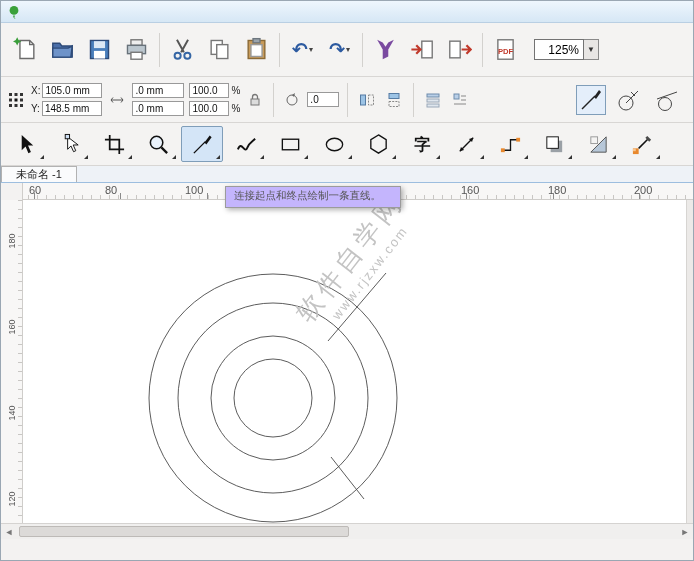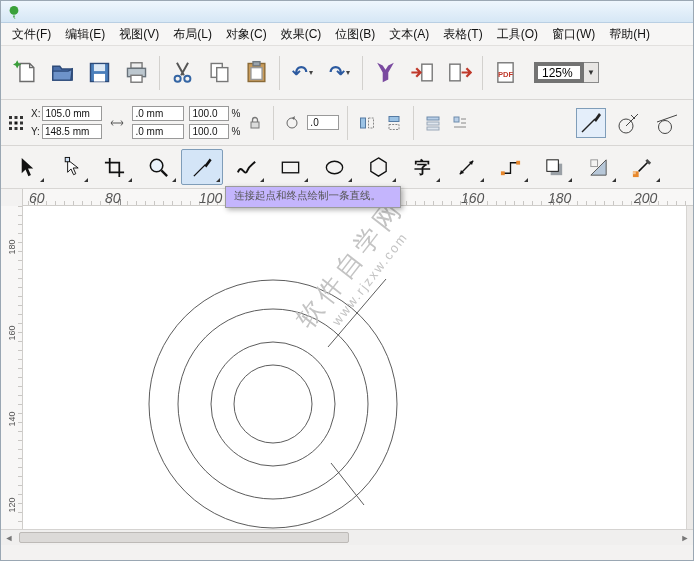--- a/index.html
+++ b/index.html
@@ -19,21 +19,21 @@
   
   .toolbar { height:54px; display:flex; align-items:center; padding:0 6px; background:#f4f3f2;
     border-bottom:1px solid #d8d6d4; }
   #tb-icons { display:flex; align-items:center; }
   .tbtn { width:37px; height:38px; display:flex; align-items:center; justify-content:center; border-radius:2px; }
   .tbtn svg { width:25px; height:25px; }
   .uglyph { font-size:19px; color:#2c5aa0; font-weight:bold; line-height:1; }
   .caret { font-size:8px; color:#444; margin-left:1px; }
   .tsep { width:1px; height:34px; background:#d3d1ce; margin:0 4px; }
   .combo { display:flex; align-items:center; margin-left:10px; }
-  .combo input { width:50px; height:21px; border:4px solid #737373; font-size:12px; padding:0 4px; font-family:inherit; }
+  .combo input { width:50px; height:21px; border:1px solid #737373; font-size:12px; padding:0 4px; font-family:inherit;text-align:right; }
   .combo .dd { width:15px; height:21px; border:1px solid #8a8a8a; border-left:none; background:#e8e6e4;
     font-size:8px; display:flex; align-items:center; justify-content:center; color:#333; }
 
   
   .propbar { height:46px; display:flex; align-items:center; gap:5px; padding:0 5px; background:#f4f3f2;
     border-bottom:1px solid #d8d6d4; font-size:10px; }
   .stack { display:flex; flex-direction:column; gap:3px; }
   .row { display:flex; align-items:center; gap:2px; }
   .plbl { font-size:10px; color:#222; }
   .num { height:15px; border:1px solid #999; font-size:10px; padding:0 2px; background:#fff; color:#111; font-family:inherit; }
@@ -58,23 +58,23 @@
     border-style:solid; border-width:0 0 4px 4px; border-color:transparent transparent #333 transparent; }
   .tool.active { background:#d4e5f7; border:1px solid #7f9db9; }
 
   
   .tabbar { height:17px; display:flex; align-items:flex-end; background:#eef2f7; border-bottom:1px solid #9dbedf; }
   .doctab { display:inline-flex; align-items:center; height:16px; padding:0 14px; font-size:11px; color:#222;
     background:#fafbfc; border:1px solid #b2b2b2; border-bottom:none; }
 
   
   .hruler { position:relative; height:17px; background:#f8f7f6; border-bottom:1px solid #cfcdca;
-    font-size:14px; color:#555;
+    font-size:11px; color:#555;
     background-image:repeating-linear-gradient(90deg,#c9c7c4 0 1px,transparent 1px 9px);
-    background-size:100% 4px; background-repeat:no-repeat; background-position:left bottom;font-style:italic; }
+    background-size:100% 4px; background-repeat:no-repeat; background-position:left bottom; }
   .rcorner { position:absolute; left:0; top:0; width:22px; height:17px; background:#f3f2f1; border-right:1px solid #cfcdca; }
   .rnum { position:absolute; top:1px; }
   .rtickmajor { position:absolute; bottom:0; width:1px; height:6px; background:#8a8a8a; }
 
   .workarea { display:flex; height:323px; }
   .vruler { position:relative; width:22px; background:#f8f7f6; border-right:1px solid #cfcdca; font-size:9px; color:#555;
     background-image:repeating-linear-gradient(180deg,#c9c7c4 0 1px,transparent 1px 9px);
     background-size:4px 100%; background-repeat:no-repeat; background-position:right top; }
   .vnum { position:absolute; left:3px; transform:rotate(-90deg); transform-origin:center; }
   .canvas { position:relative; flex:1; background:#ffffff; overflow:hidden; }
@@ -108,34 +108,20 @@
   <div class="titlebar">
     <span class="applogo">
       <svg viewBox="0 0 16 16">
           <circle cx="8" cy="6.2" r="5" fill="#3aa13a"></circle>
           <path d="M8 11.2l-1.3 2.2h2.6z" fill="#3aa13a"></path>
           <path d="M7.5 13.4c0 1.3 1.5 1.3 1.5 2.2" stroke="#3aa13a" fill="none"></path>
         </svg>
     </span>
   </div>
 
-  <div class="menubar" id="menubar">
-      <span class="menu-item">文件(F)</span>
-      <span class="menu-item">编辑(E)</span>
-      <span class="menu-item">视图(V)</span>
-      <span class="menu-item">布局(L)</span>
-      <span class="menu-item">对象(C)</span>
-      <span class="menu-item">效果(C)</span>
-      <span class="menu-item">位图(B)</span>
-      <span class="menu-item">文本(A)</span>
-      <span class="menu-item">表格(T)</span>
-      <span class="menu-item">工具(O)</span>
-      <span class="menu-item">窗口(W)</span>
-      <span class="menu-item">帮助(H)</span>
-    </div>
 
   <div class="toolbar">
     <div id="tb-icons">
         <span class="tbtn">
           <span style="display:inline-flex;width:25px;height:25px">
             <svg viewBox="0 0 18 18">
               <path d="M5 2.5h7l3 3v10H5z" fill="#fff" stroke="#6b6b6b"></path>
               <path d="M12 2.5v3h3" fill="none" stroke="#6b6b6b"></path>
               <path d="M3,0.2 4,2.2 6,3.2 4,4.2 3,6.2 2,4.2 0,3.2 2,2.2z" fill="#3a9e3a"></path>
             </svg>
@@ -465,28 +451,33 @@
           <svg viewBox="0 0 24 24">
             <rect x="2" y="16" width="6" height="6" fill="#e8882d"></rect>
             <rect x="2" y="16" width="3" height="3" fill="#f6c48e"></rect>
             <path d="M8 16L18 6" stroke="#111" stroke-width="1.6"></path>
             <path d="M17 3l4 4-2 2-4-4z" fill="#4a4a4a"></path>
           </svg>
         </span>
       </span>
     </div>
 
+  <div class="tabbar">
+    <span class="doctab">
+      <span>未命名 -1</span>
+    </span>
+  </div>
 
   <div class="hruler" id="hruler">
     <span class="rcorner"></span>
   <span class="rnum" style="left: 28px;">60</span>
       <span class="rtickmajor" style="left: 33px;"></span>
       <span class="rnum" style="left: 104px;">80</span>
       <span class="rtickmajor" style="left: 119px;"></span>
-      <span class="rnum" style="left: 198px;">100</span>
+      <span class="rnum" style="left: 184px;">100</span>
       <span class="rtickmajor" style="left: 206px;"></span>
       <span class="rnum" style="left: 287px;">120</span>
       <span class="rtickmajor" style="left: 292px;"></span>
       <span class="rnum" style="left: 374px;">140</span>
       <span class="rtickmajor" style="left: 379px;"></span>
       <span class="rnum" style="left: 460px;">160</span>
       <span class="rtickmajor" style="left: 465px;"></span>
       <span class="rnum" style="left: 547px;">180</span>
       <span class="rtickmajor" style="left: 552px;"></span>
       <span class="rnum" style="left: 633px;">200</span>

